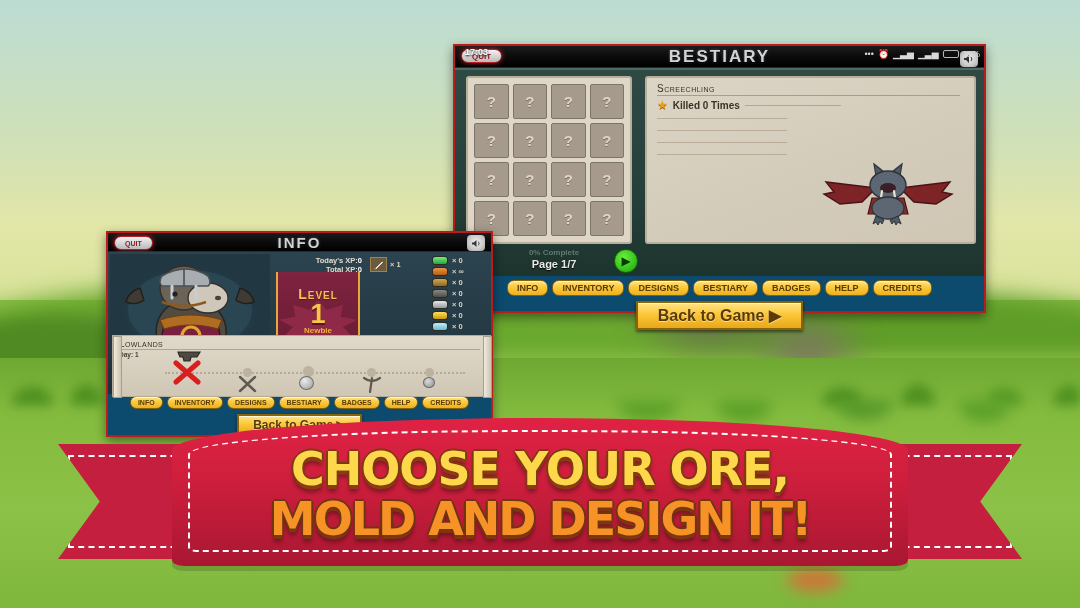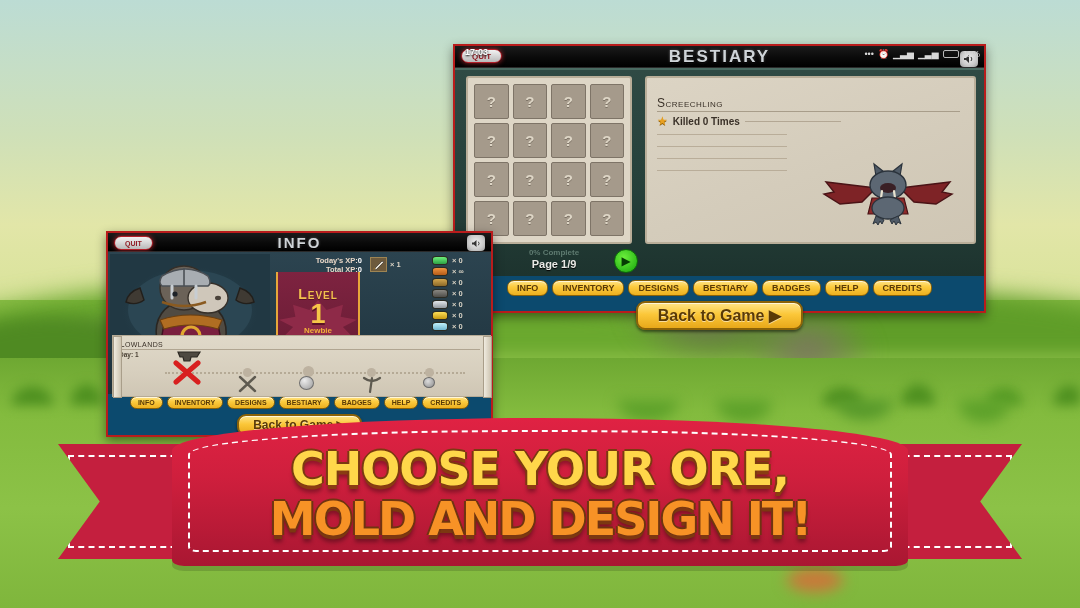--- a/index.html
+++ b/index.html
@@ -101,21 +101,21 @@
   .navbar { display:flex; justify-content:center; gap:4px; padding:4px 4px 2px; }
   .navbtn {
     border-radius:7px; color:#5a3a06; font-weight:bold;
     background:linear-gradient(180deg,#ffe488 0%,#fccb3e 42%,#edb01f 100%);
     border:1px solid #8a6208; text-align:center;
     box-shadow:inset 0 1px 0 rgba(255,255,255,.7);
     white-space:nowrap;
   }
   .backbtn {
     margin:3px auto 0; display:block; width:fit-content;
-    padding:3px 20px; border-radius:9px;
+    padding:3px 20px; border-radius:0;
     background:linear-gradient(180deg,#ffe488 0%,#fbc739 45%,#e8a81a 100%);
     border:2px solid #8a6208; color:#5a3a06; font-weight:bold;
     text-shadow:0 1px 0 rgba(255,255,255,.55);
     box-shadow:inset 0 1px 0 rgba(255,255,255,.7), 0 2px 3px rgba(0,0,0,.5);
   }
 
   
   #bestiary { left:453px; top:44px; width:533px; height:269px; }
   #bestiary .titlebar { height:22px; }
   #bestiary .wtitle { line-height:22px; font-size:17px; }
@@ -155,21 +155,21 @@
   .pcomplete { position:absolute; left:30px; top:0; width:116px; text-align:center;
                color:#5e7a70; font-size:8px; font-weight:bold; }
   .ptext { position:absolute; left:30px; top:10px; width:116px; text-align:center;
            color:#e9eae6; font-size:11px; font-weight:bold; text-shadow:0 1px 1px #000; }
   .bpanel {
     position:absolute; left:190px; top:6px; width:331px; height:168px;
     background:linear-gradient(160deg,#dcd4c4 0%,#d4ccbb 55%,#cfc6b4 100%);
     border:2px solid #b9ae99; border-radius:3px; overflow:hidden;
   }
   .bpanel .ename {
-    margin:18px 0 0 10px; color:#3a3128; font-size:12px;
+    margin:5px 0 0 10px; color:#3a3128; font-size:10px;
     font-variant:small-caps; letter-spacing:.5px;
   }
   .bpanel .rule { height:1px; background:#a89d8a; margin:1px 14px 0 10px; }
   .statline { display:flex; align-items:center; gap:5px; margin:2px 0 0 10px; }
   .statline .txt { color:#3a3128; font-size:10px; font-weight:bold; }
   .statline .ul { flex:1; height:1px; background:#b3a794; max-width:96px; }
   .star { color:#e8a020; font-size:12px; text-shadow:0 1px 0 #8a5a05; }
   .orb { width:11px; height:11px; border-radius:50%;
          background:radial-gradient(circle at 35% 30%,#cfcfcf,#7d7d7d 60%,#4c4c4c);
          border:1px solid #56503f; }
@@ -319,21 +319,21 @@
       <div class="bcard">?</div>
       <div class="bcard">?</div>
       <div class="bcard">?</div>
       <div class="bcard">?</div>
       <div class="bcard">?</div>
     </div>
 
     <div class="pager">
       <div class="pgprev">◀</div>
       <div class="pcomplete">0% Complete</div>
-      <div class="ptext">Page 1/9</div>
+      <div class="ptext">Page 1/7</div>
       <div class="pgnext">▶</div>
     </div>
 
     <div class="bpanel">
       <div class="ename">Screechling</div>
       <div class="rule"></div>
       <div class="statline">
         <span class="star">★</span>
         <span class="txt">Killed 0 Times</span>
         <span class="ul"></span>

